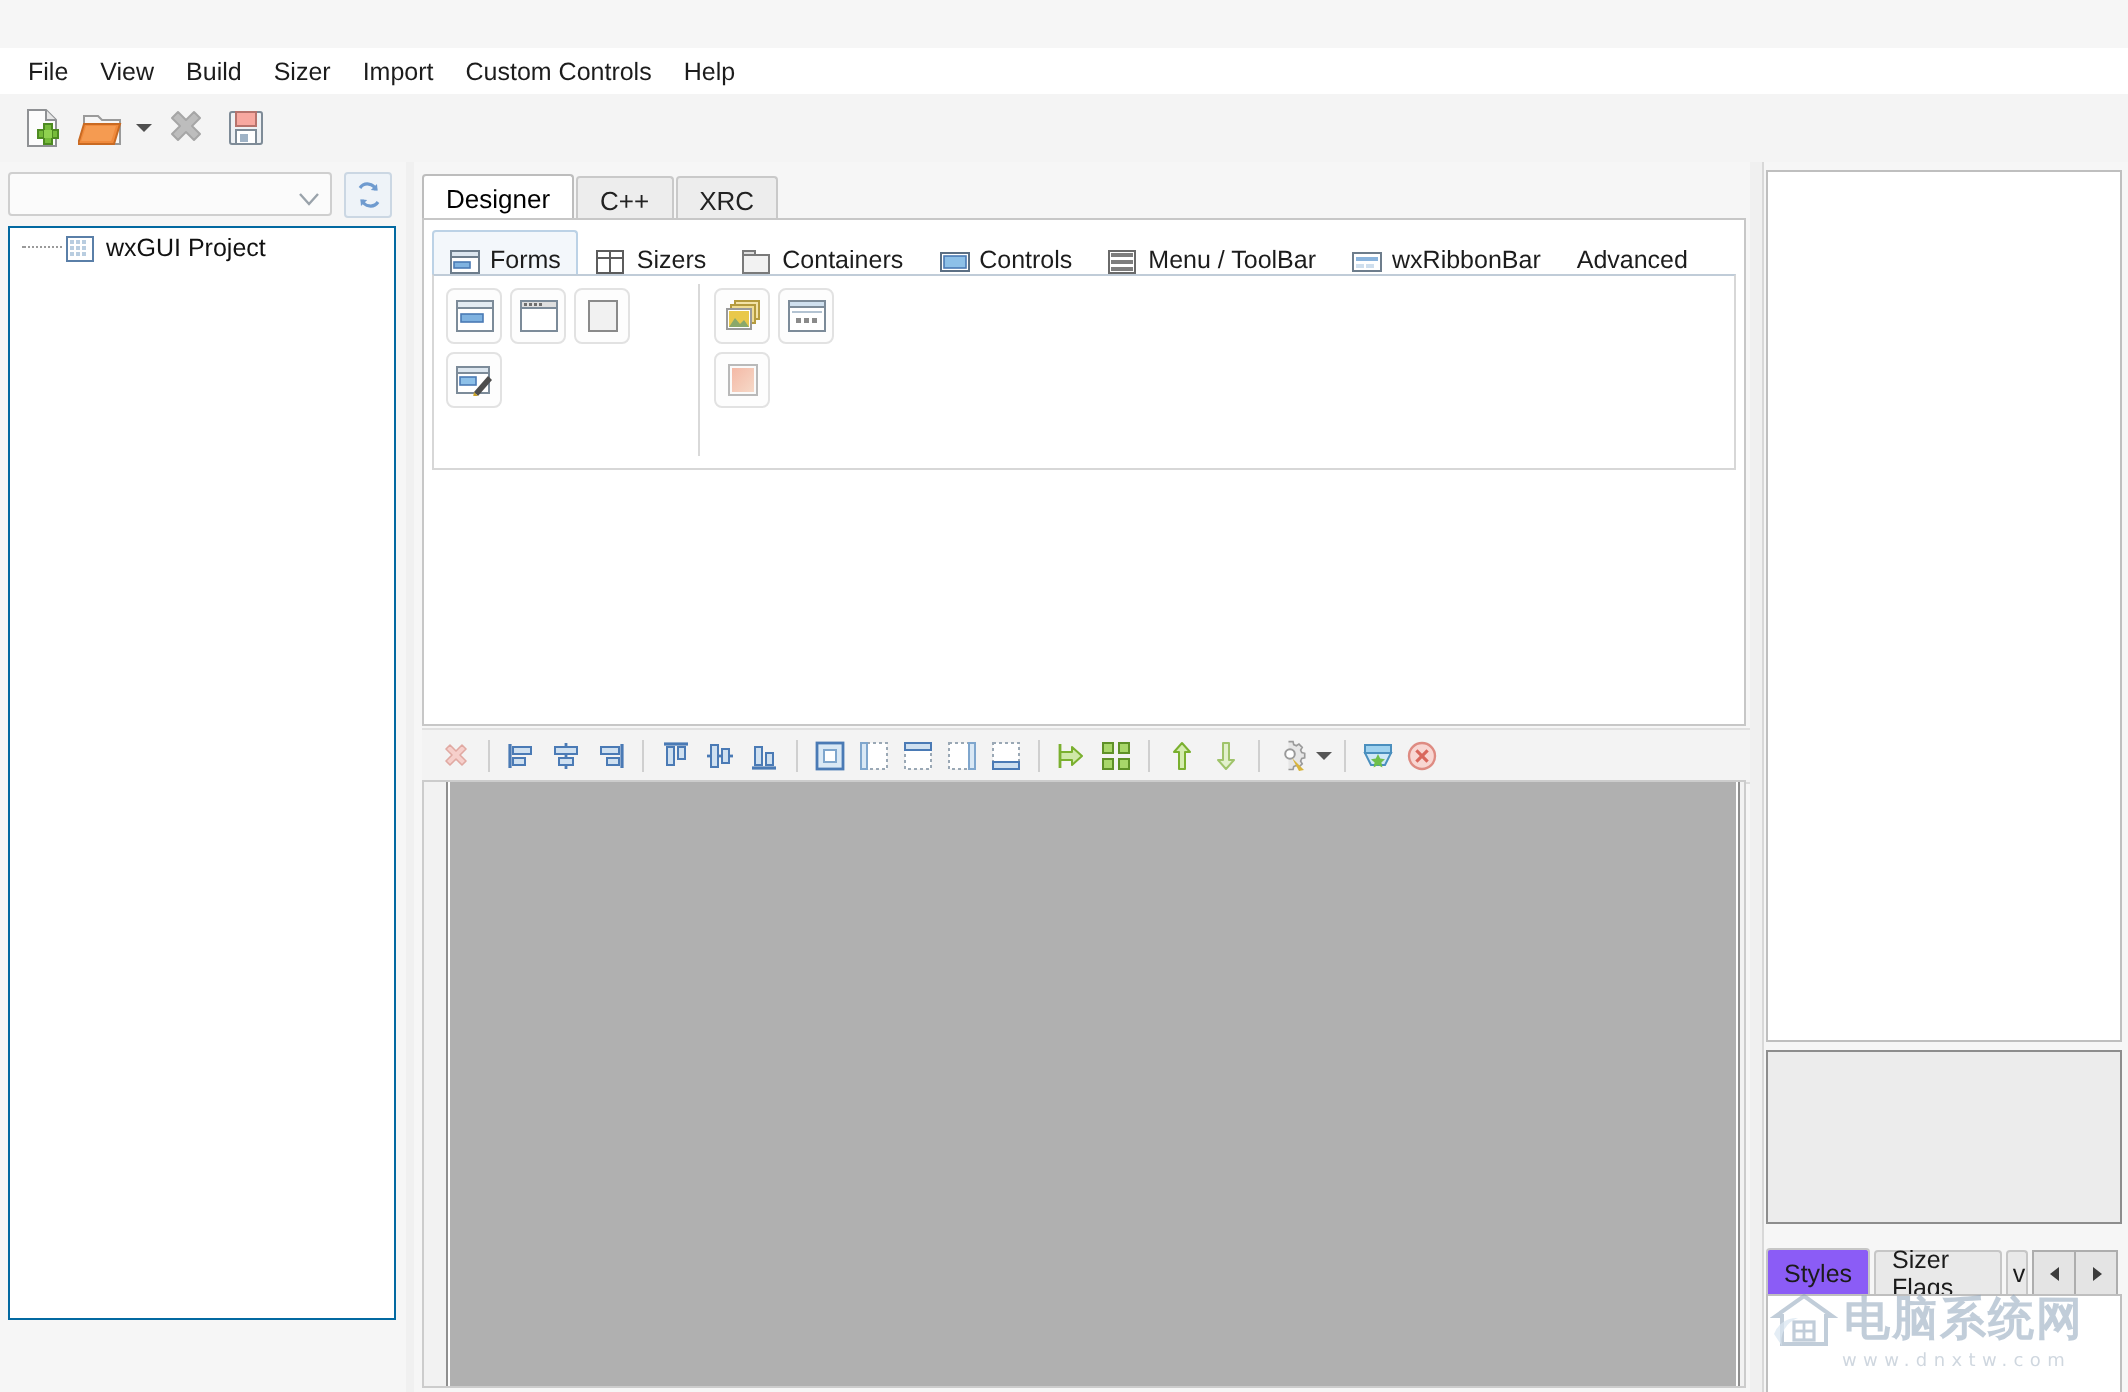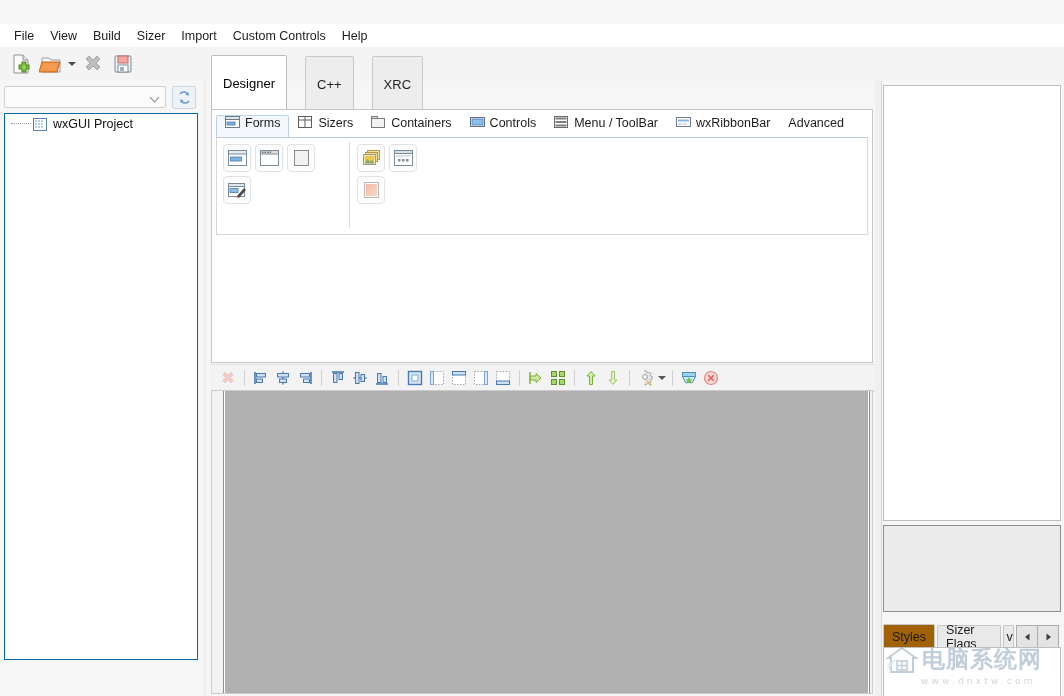--- a/index.html
+++ b/index.html
@@ -69,32 +69,32 @@
   }
   .treeitem{display:flex;align-items:center;height:20px;padding-left:6px;}
   .tdash{width:20px;height:1px;border-top:1px dotted #9a9a9a;margin-right:2px;}
   .ticon{width:14px;height:13px;margin-right:6px;flex:none;}
   .tlabel{font-size:12.5px;color:#111;}
 
   
   .center{position:absolute;left:207px;top:81px;width:668px;height:615px;background:#f6f6f6;}
   .nb-tabs{position:absolute;left:4px;top:6px;height:24px;display:flex;align-items:flex-end;}
   .nb-tab{
-    height:22px;padding:16px 11px;display:flex;align-items:center;
+    height:22px;padding:0 11px;display:flex;align-items:center;
     font-size:13px;color:#222;background:#ededed;border:1px solid #c9c9c9;border-bottom:none;
-    border-radius:2px 2px 0 0;margin-right:18px;
+    border-radius:2px 2px 0 0;margin-right:1px;
   }
   .nb-tab.active{background:#ffffff;color:#000;height:23px;border-color:#bdbdbd;}
   .nb-body{
     position:absolute;left:4px;top:28px;width:660px;height:252px;
     background:#ffffff;border:1px solid #c7c7c7;
   }
   .pal-tabs{display:flex;align-items:flex-end;height:24px;padding-left:4px;padding-top:3px;background:#ffffff;}
   .pal-tab{
-    height:21px;padding:0 8px;display:flex;align-items:flex-start;gap:5px;
+    height:21px;padding:0 8px;display:flex;align-items:flex-end;gap:5px;
     font-size:12.5px;color:#1c1c1c;border:1px solid transparent;border-bottom:none;
     border-radius:2px 2px 0 0;
   }
   .pal-tab.active{background:#f3f7fb;border-color:#bcd2e6;}
   .pal-tab .ico{width:15px;height:12px;flex:none;display:block;}
   .pal-area{
     margin:0 4px 4px 4px;height:96px;border:1px solid #d7d7d7;border-top:1px solid #c0ccd8;
     background:#ffffff;position:relative;
   }
   .pal-group{position:absolute;top:4px;display:flex;flex-wrap:wrap;width:auto;}
@@ -134,21 +134,21 @@
   }
   .prop-mid{
     position:absolute;left:8px;top:444px;width:176px;height:85px;
     background:#ececec;border:1px solid #8d8d8d;
   }
   .prop-tabs{position:absolute;left:8px;top:543px;width:176px;height:24px;display:flex;align-items:flex-end;}
   .p-tab{
     height:22px;padding:0 8px;display:flex;align-items:center;font-size:12.5px;color:#1b1b1b;
     background:#e9e9e9;border:1px solid #c6c6c6;border-bottom:none;border-radius:2px 2px 0 0;margin-right:2px;
   }
-  .p-tab.active{background:#a16207;height:23px;}
+  .p-tab.active{background:#8b5cf6;height:23px;}
   .p-tab.clipped{overflow:hidden;max-width:16px;padding:0 2px;}
   .p-nav{margin-left:auto;display:flex;}
   .p-navbtn{
     width:20px;height:21px;background:#e4e4e4;border:1px solid #adadad;
     display:flex;align-items:center;justify-content:center;
   }
   .p-navbtn + .p-navbtn{border-left:none;}
   .prop-bottom{
     position:absolute;left:8px;top:566px;width:176px;height:48px;background:#ffffff;border:1px solid #bfbfbf;
   }

